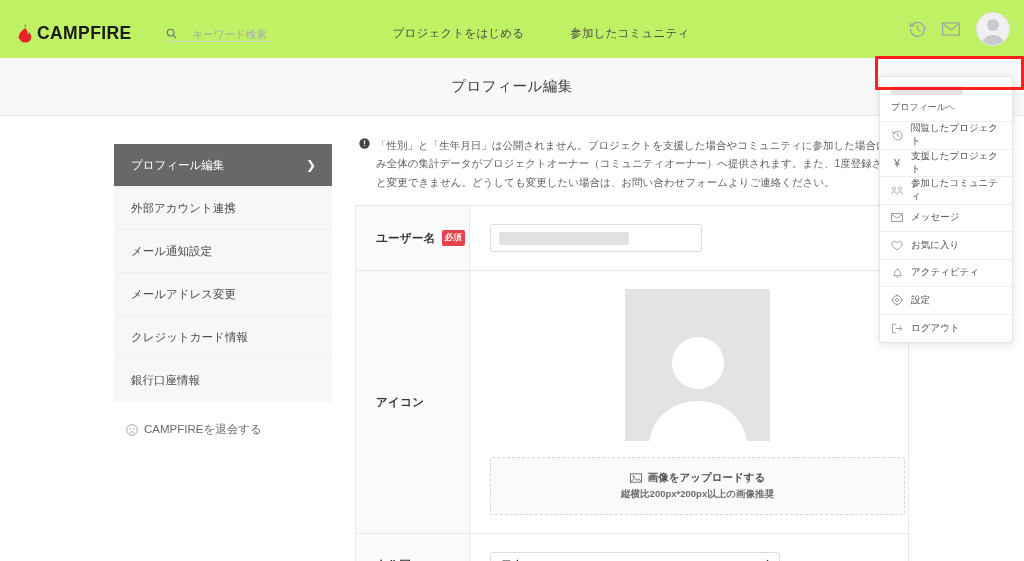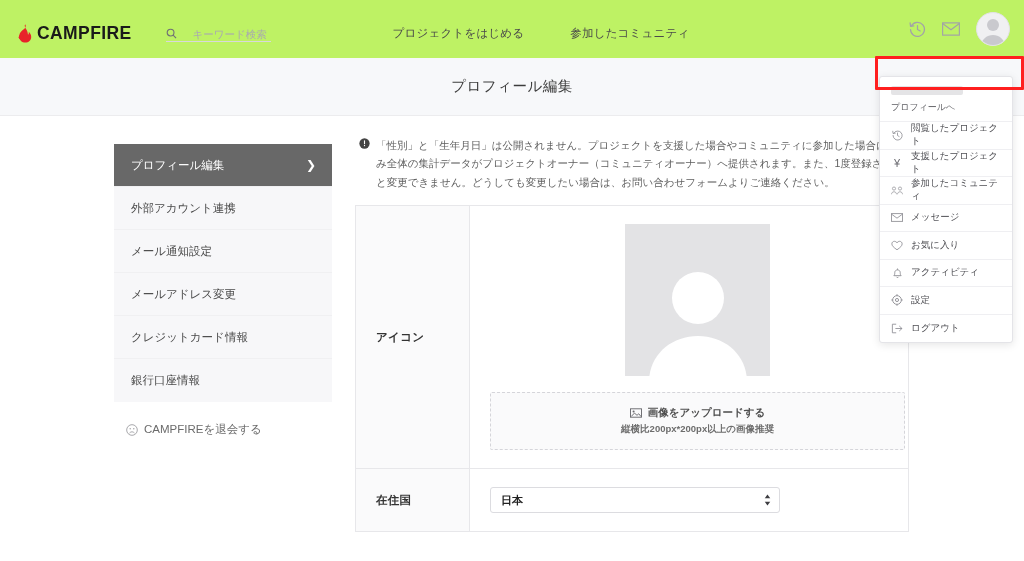--- a/index.html
+++ b/index.html
@@ -263,20 +263,31 @@
           <circle cx="6" cy="6" r="5.6" fill="#444"></circle>
           <rect x="5.4" y="2.6" width="1.2" height="4" fill="#fff"></rect>
           <rect x="5.4" y="7.5" width="1.2" height="1.4" fill="#fff"></rect>
         </svg>
       </span>
       <span class="notice-text">「性別」と「生年月日」は公開されません。プロジェクトを支援した場合やコミュニティに参加した場合にのみ全体の集計データがプロジェクトオーナー（コミュニティオーナー）へ提供されます。また、1度登録されると変更できません。どうしても変更したい場合は、お問い合わせフォームよりご連絡ください。</span>
     </div>
 
     <div class="form-table">
 
+      <div class="form-row">
+        <div class="form-label">
+          <span>ユーザー名</span>
+          <span class="req">必須</span>
+        </div>
+        <div class="form-field">
+          <div class="text-input">
+            <span class="redacted"></span>
+          </div>
+        </div>
+      </div>
 
       <div class="form-row row-icon">
         <div class="form-label">
           <span>アイコン</span>
         </div>
         <div class="form-field">
           <div class="icon-preview">
             <svg width="118" height="118" viewBox="0 0 118 118">
               <circle cx="59" cy="40" r="26" fill="#ffffff"></circle>
               <path d="M10 124c0-27 22-46 49-46s49 19 49 46z" fill="#ffffff"></path>

